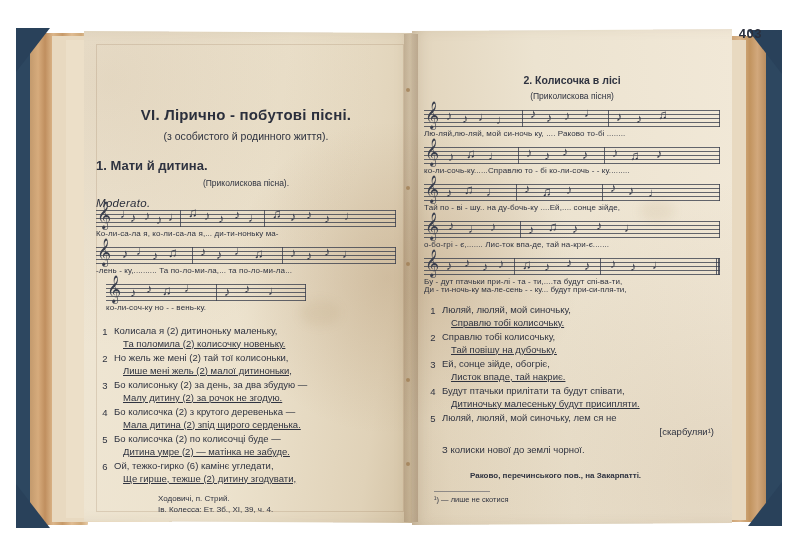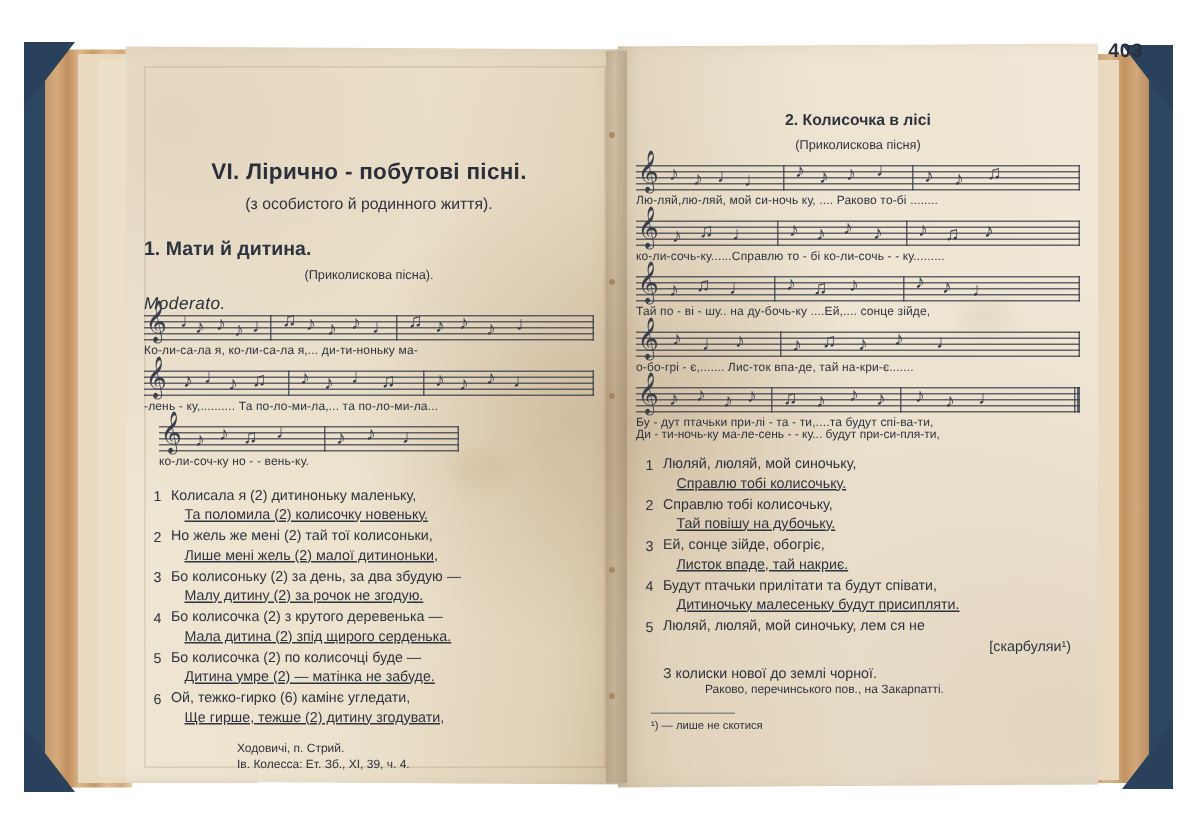--- a/index.html
+++ b/index.html
@@ -111,21 +111,21 @@
   .vlines{flex:1;}
   .vline{font-size:9.5px;line-height:12.5px;white-space:nowrap;}
   .vline.ind{padding-left:9px;text-decoration:underline;}
 
   .r-verses{margin-top:10px;}
   .r-final{font-size:9.5px;margin-top:7px;padding-left:18px;}
   .r-bracket{text-align:right;font-size:9.5px;margin-top:-1px;padding-right:6px;}
 
   .srcblock{margin-top:9px;padding-left:62px;}
   .src{font-size:8px;line-height:10.5px;}
-  .r-srcblock{margin-top:0;padding-left:46px;}
+  .r-srcblock{margin-top:16px;padding-left:46px;font-weight:bold;}
 
   .fnrule{width:56px;height:1px;background:#4a4f5d;opacity:.55;margin:10px 0 3px 10px;}
   .footnote{font-size:7.5px;padding-left:10px;color:#2f3340;}
 
   .stain{position:absolute;border-radius:50%;pointer-events:none;}
 </style>
 </head>
 <body>
 
 <div id="book">

